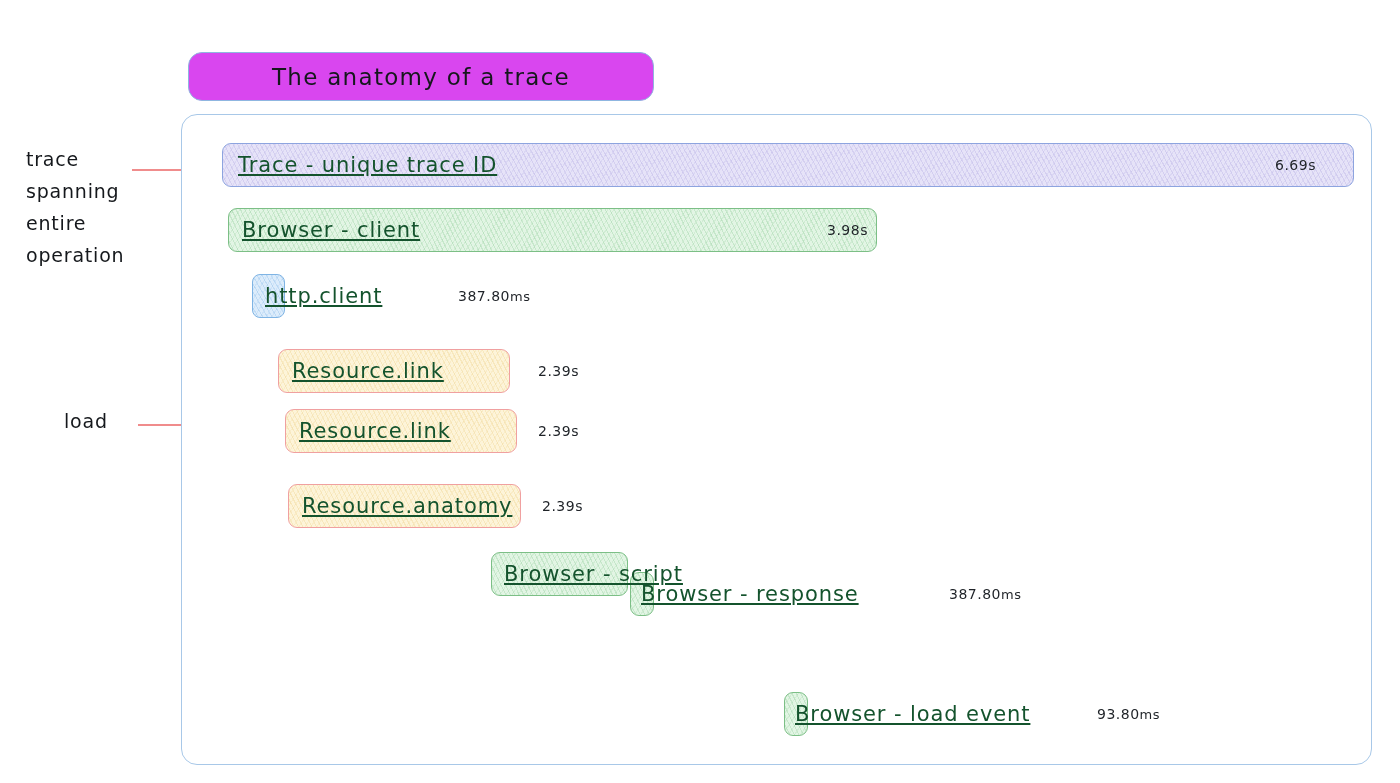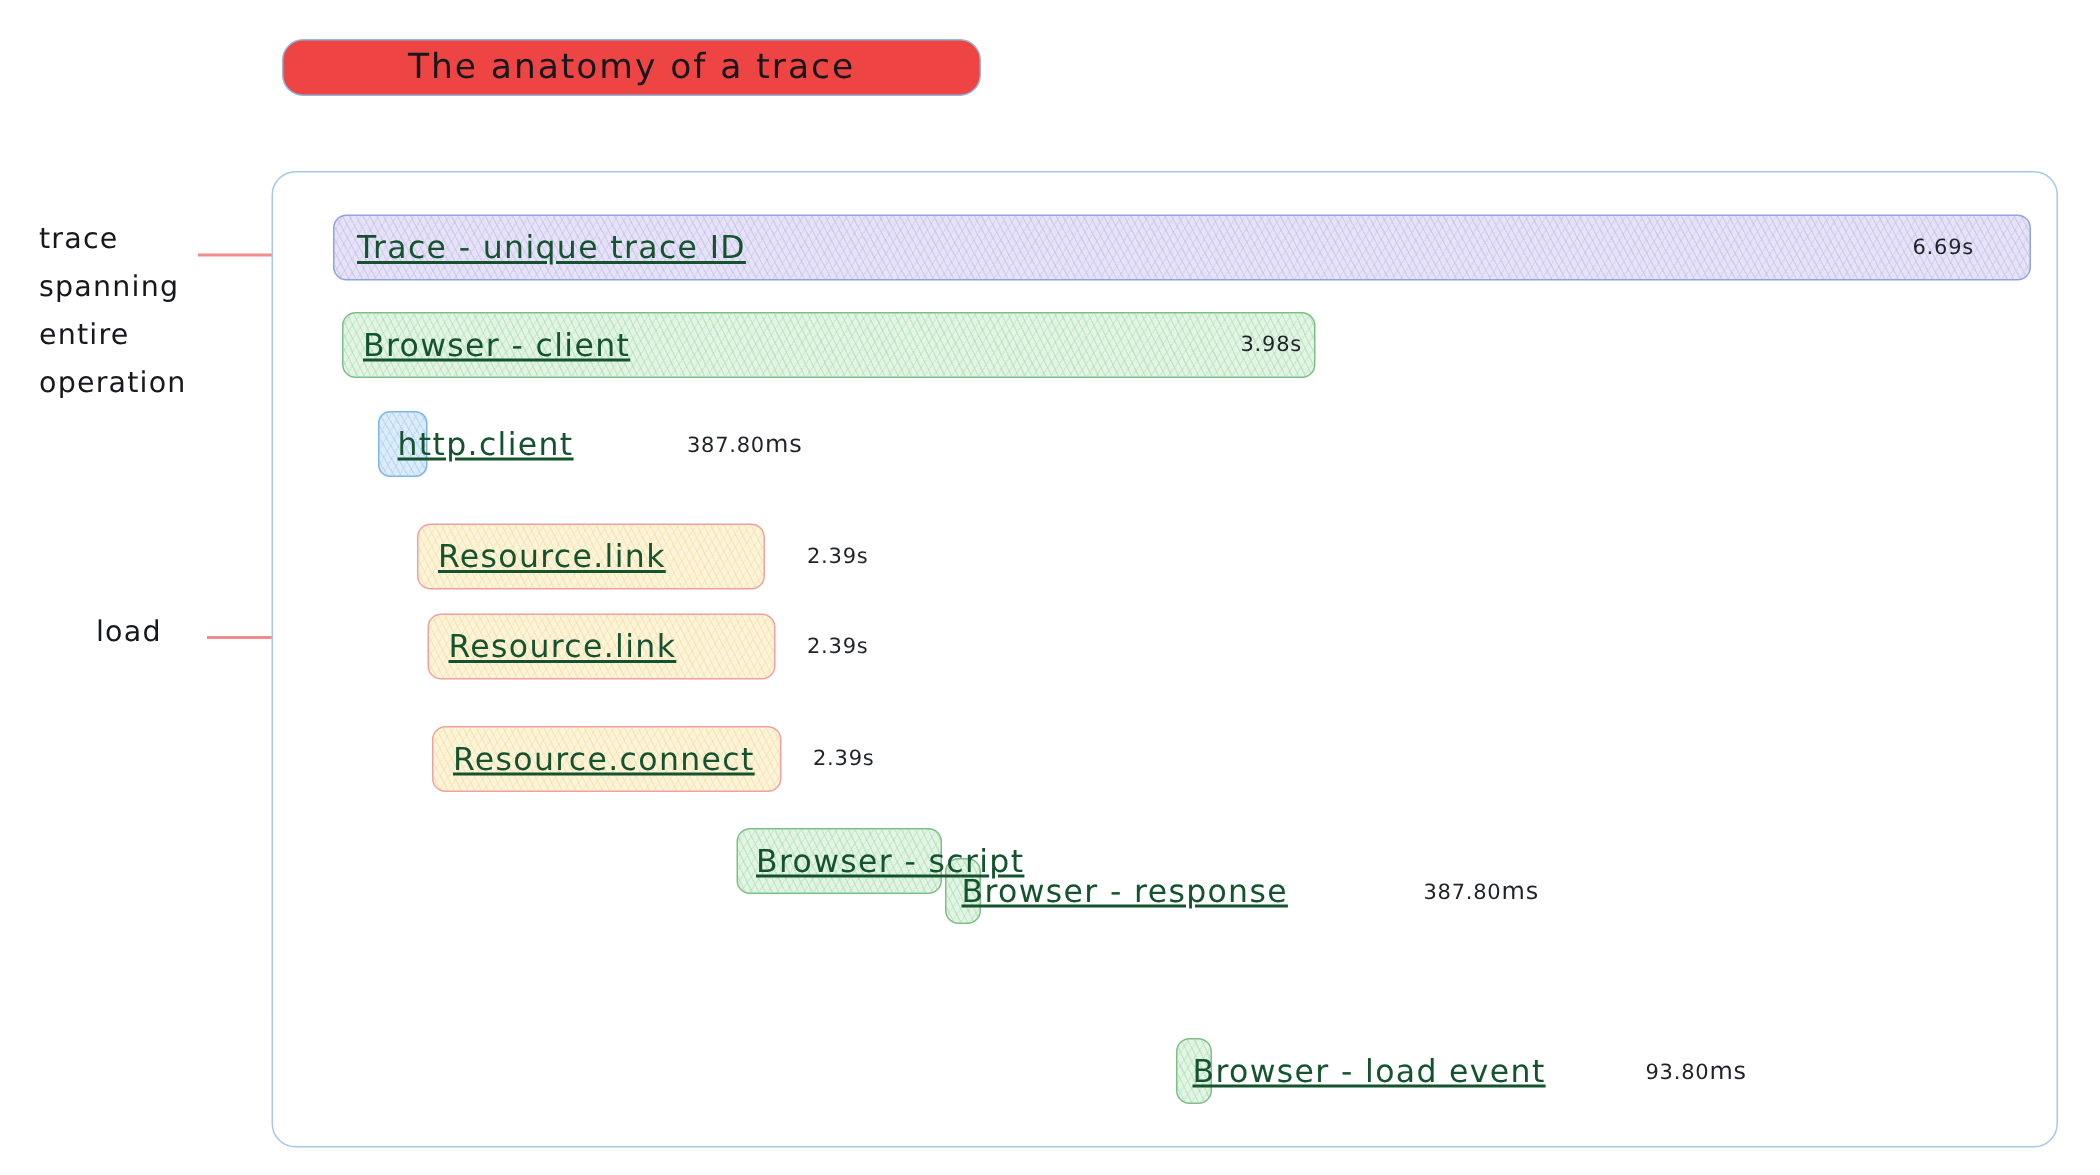--- a/index.html
+++ b/index.html
@@ -20,26 +20,26 @@
   .hand {
     font-family: "DejaVu Sans", sans-serif;
     font-weight: 400;
     letter-spacing: 0.6px;
   }
 
   
   #title-card {
     position: absolute;
     left: 188px;
-    top: 26px;
+    top: 52px;
     width: 466px;
-    height: 38px;
+    height: 49px;
     border: 1.6px solid #8fb6e0;
     border-radius: 14px;
-    background: #ef4444;
+    background: #d946ef;
     box-sizing: border-box;
   }
   #title-text {
     position: absolute;
     left: 0; right: 0;
     top: 50%;
     transform: translateY(-50%);
     text-align: center;
     font-size: 23px;
     color: #15181c;
@@ -119,21 +119,21 @@
   .dur {
     position: absolute;
     top: 50%;
     transform: translateY(-50%);
     font-size: 14px;
     letter-spacing: 0.5px;
     color: #1f2328;
     white-space: nowrap;
     z-index: 4;
   }
-  .dur .unit { font-size: 16px; }
+  .dur .unit { font-size: 13px; }
 
   
   .bar.purple {
     background: #e6e3f8;
     border: 1.5px solid #8da4df;
   }
   .bar.purple .tex {
     background-image:
       repeating-linear-gradient(62deg, rgba(150,140,215,.40) 0 1px, rgba(255,255,255,0) 1px 4px),
       repeating-linear-gradient(-58deg, rgba(160,150,220,.28) 0 1px, rgba(255,255,255,0) 1px 5px);
@@ -220,21 +220,21 @@
       <div class="bar yellow" style="left: 285px; width: 232px;">
         <div class="tex"></div>
       </div>
       <div class="bar-label hand" style="left: 299px;">Resource.link</div>
       <div class="dur hand" style="left: 538px;">2.39s</div>
     </div>
     <div class="row" style="top: 484px; left: 0px; right: 0px;">
       <div class="bar yellow" style="left: 288px; width: 233px;">
         <div class="tex"></div>
       </div>
-      <div class="bar-label hand" style="left: 302px;">Resource.connect</div>
+      <div class="bar-label hand" style="left: 302px;">Resource.anatomy</div>
       <div class="dur hand" style="left: 542px;">2.39s</div>
     </div>
     <div class="row" style="top: 552px; left: 0px; right: 0px;">
       <div class="bar green" style="left: 491px; width: 137px;">
         <div class="tex"></div>
       </div>
       <div class="bar-label hand" style="left: 504px;">Browser - script</div>
     </div>
     <div class="row" style="top: 572px; left: 0px; right: 0px;">
       <div class="bar green" style="left: 630px; width: 24px;">

